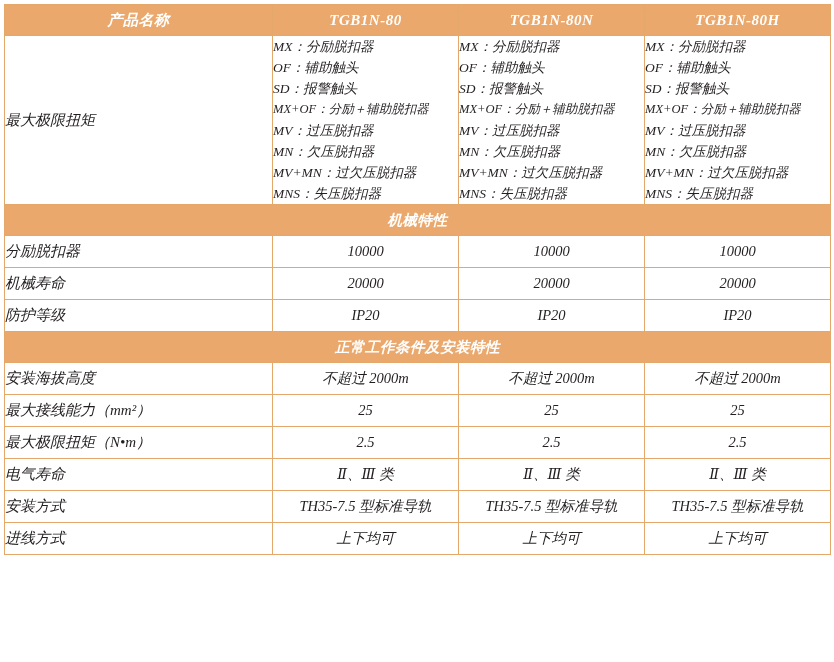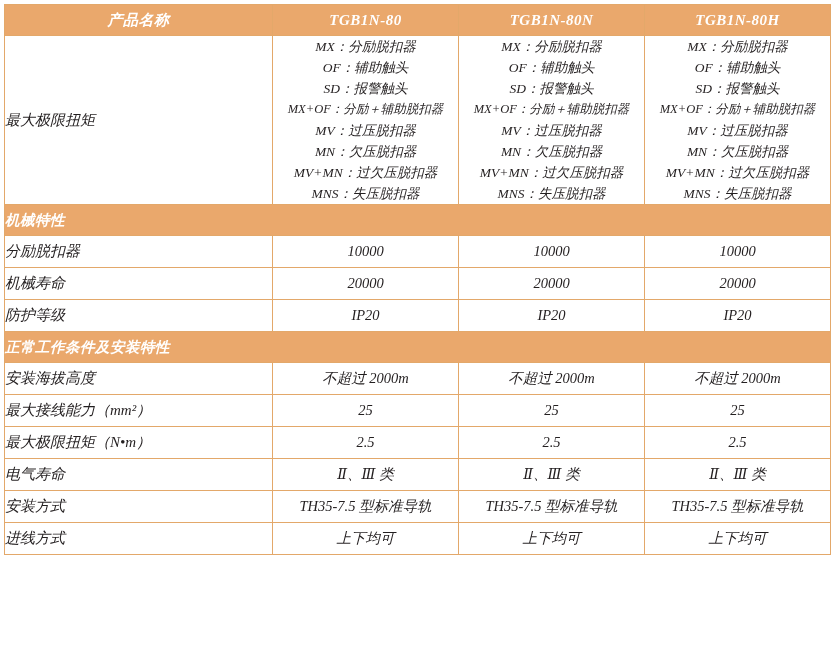--- a/index.html
+++ b/index.html
@@ -42,21 +42,21 @@
     font-weight: bold;
     text-align: center;
     height: 30px;
     font-size: 15px;
     letter-spacing: 0.5px;
   }
   .section td {
     background: #eaa86c;
     color: #ffffff;
     font-weight: bold;
-    text-align: left;
+    text-align: center;
     height: 30px;
     font-size: 14.5px;
     padding-left: 10px;
     letter-spacing: 0.5px;
   }
   .rowlabel {
     text-align: left;
     padding-left: 10px;
     font-size: 15px;
     height: 31px;
@@ -66,21 +66,21 @@
     font-size: 14.5px;
     height: 31px;
     margin-left: 28px;
   }
   .acc-label {
     text-align: left;
     padding-left: 10px;
     font-size: 15px;
   }
   .acc-cell {
-    text-align: center;
+    text-align: left;
     padding: 8px 4px 10px 4px;
     line-height: 21px;
     font-size: 13.5px;
     white-space: nowrap;
   }
   .acc-cell div { width: 100%; }
   .acc-cell .small { font-size: 12.5px; }
 </style>
 </head>
 <body>

